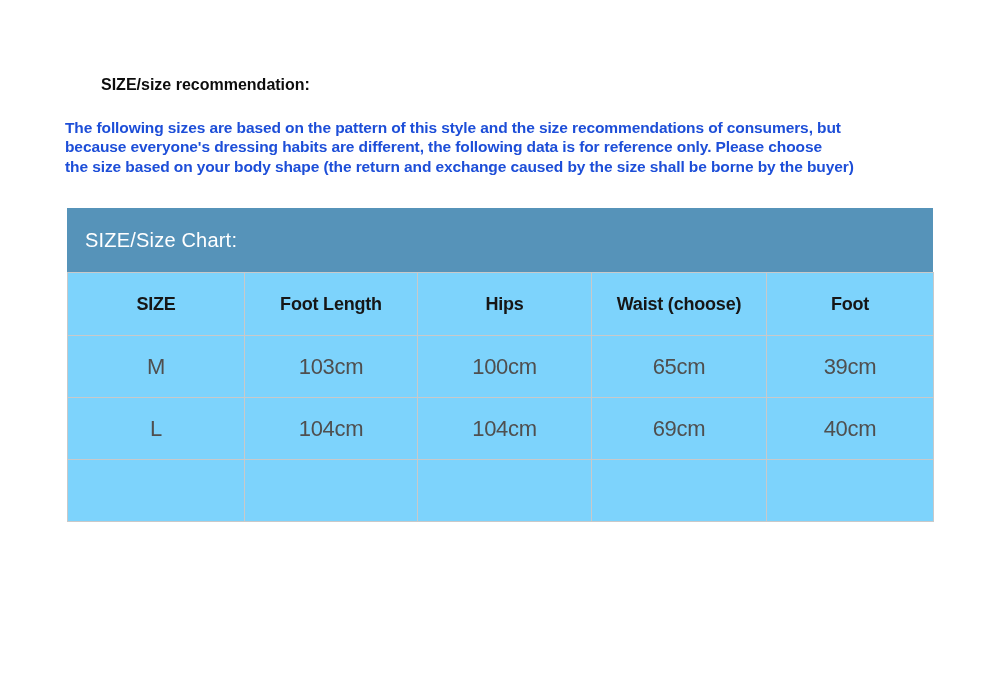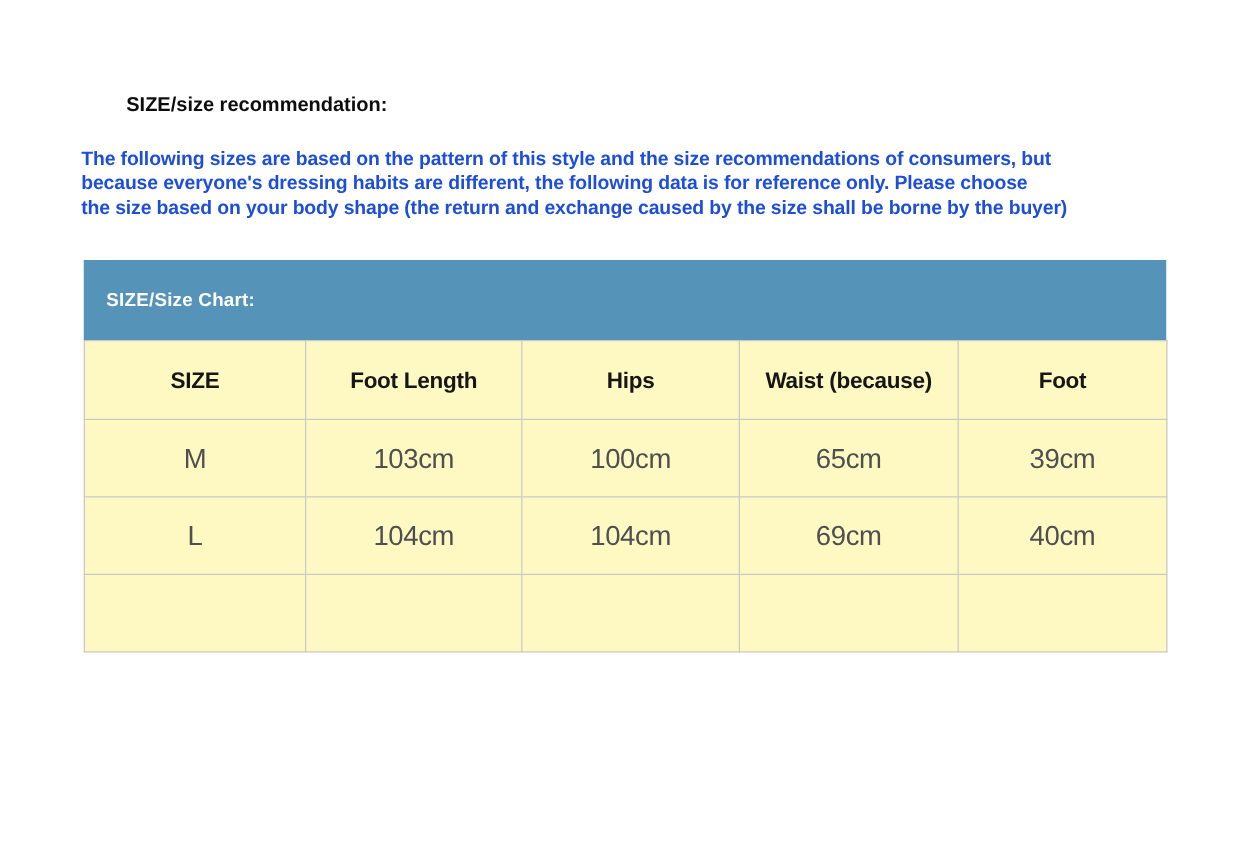--- a/index.html
+++ b/index.html
@@ -48,30 +48,30 @@
     width: 866px;
     height: 64px;
     background: #5693b9;
     display: flex;
     align-items: center;
     padding-left: 18px;
   }
 
   .chart-title-bar span {
     color: #ffffff;
-    font-size: 15px;
-    font-weight: bold;
+    font-size: 20px;
+    font-weight: normal;
     letter-spacing: 0.2px;
   }
 
   table.size-table {
     width: 866px;
     border-collapse: collapse;
     table-layout: fixed;
-    background: #fef9c3;
+    background: #7dd3fc;
     padding-left: 44px;
   }
 
   table.size-table th,
   table.size-table td {
     border: 1px solid #c9c9c9;
     text-align: center;
     vertical-align: middle;
     overflow: hidden;
   }
@@ -115,21 +115,21 @@
         <col style="width:173px">
         <col style="width:174px">
         <col style="width:175px">
         <col style="width:167px">
       </colgroup>
       <thead>
         <tr>
           <th>SIZE</th>
           <th>Foot Length</th>
           <th>Hips</th>
-          <th>Waist (because)</th>
+          <th>Waist (choose)</th>
           <th>Foot</th>
         </tr>
       </thead>
       <tbody>
         <tr>
           <td>M</td>
           <td>103cm</td>
           <td>100cm</td>
           <td>65cm</td>
           <td>39cm</td>

